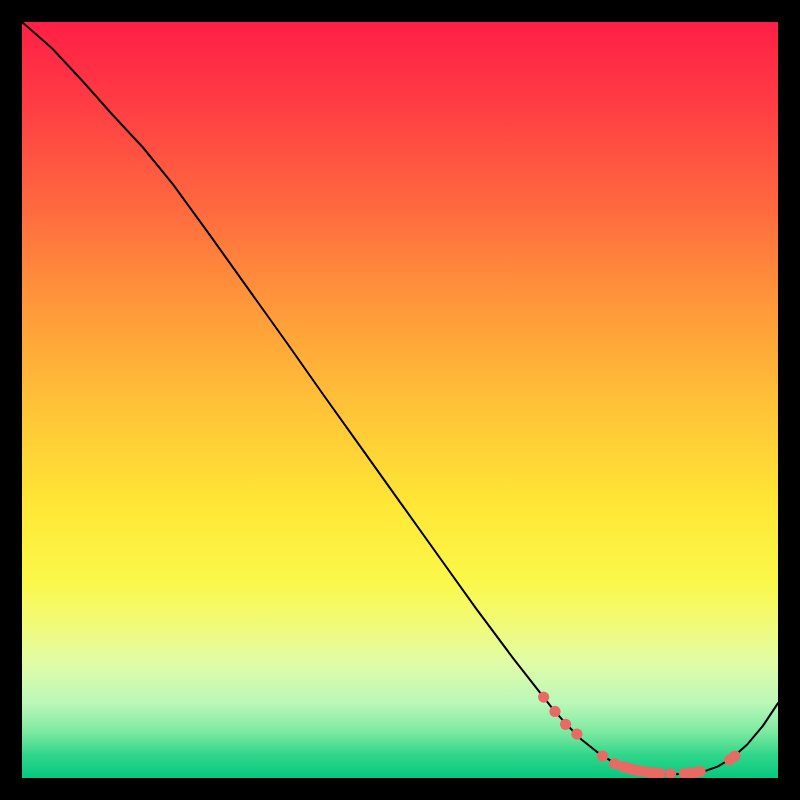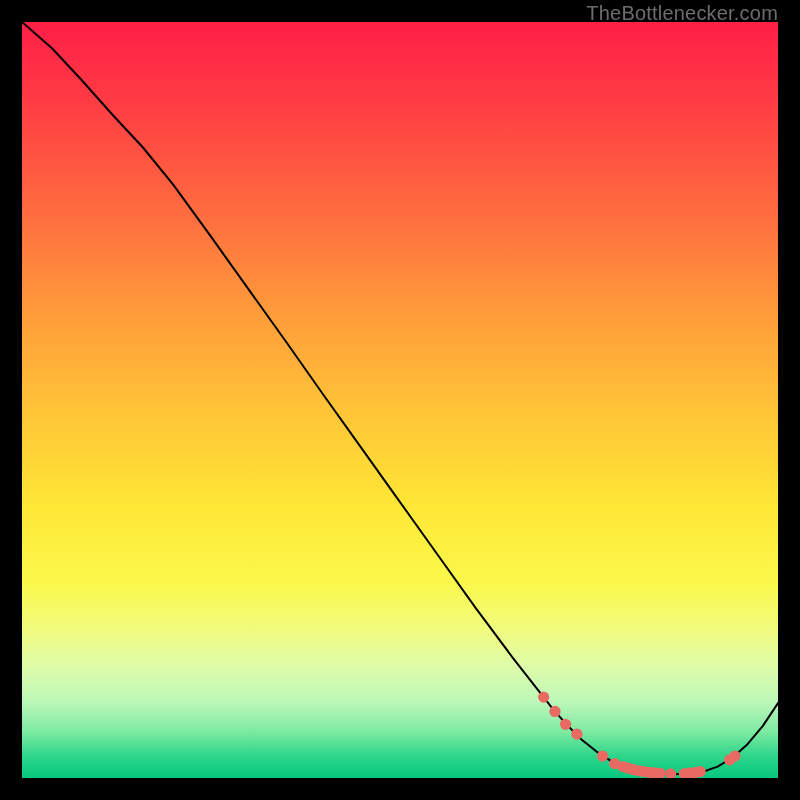--- a/index.html
+++ b/index.html
@@ -54,21 +54,20 @@
     color: #6d6d6d;
     font-size: 20px;
     font-weight: 500;
     letter-spacing: 0.2px;
   }
 </style>
 </head>
 <body>
 
 <div class="stage">
-  <div class="watermark">TheBottlenecker.com</div>
 
   <div class="plot">
     <svg class="svg-layer" viewBox="0 0 756 756" preserveAspectRatio="none">
       <path id="curve-path" fill="none" stroke="#000000" stroke-width="2" stroke-linejoin="round" stroke-linecap="round" d="M0.00 0.00 L30.24 26.46 L60.48 58.97 L90.72 92.99 L120.96 125.50 L151.20 162.54 L189.00 214.70 L226.80 267.62 L264.60 320.54 L302.40 374.22 L340.20 427.14 L378.00 480.06 L415.80 532.98 L453.60 585.90 L491.40 636.55 L529.20 684.94 L544.32 702.32 L559.44 717.44 L574.56 729.54 L589.68 739.37 L604.80 746.17 L619.92 749.95 L635.04 751.84 L650.16 752.22 L665.28 751.84 L680.40 749.95 L695.52 744.66 L710.64 735.59 L725.76 721.98 L740.88 703.84 L756.00 681.16"></path>
       <g id="markers-group">
           <circle cx="521.64" cy="675.11" r="5.6" fill="#e96a62"></circle>
           <circle cx="532.98" cy="689.47" r="5.6" fill="#e96a62"></circle>
           <circle cx="543.56" cy="702.32" r="5.6" fill="#e96a62"></circle>
           <circle cx="554.90" cy="712.15" r="5.6" fill="#e96a62"></circle>
           <circle cx="580.61" cy="734.08" r="5.6" fill="#e96a62"></circle>

